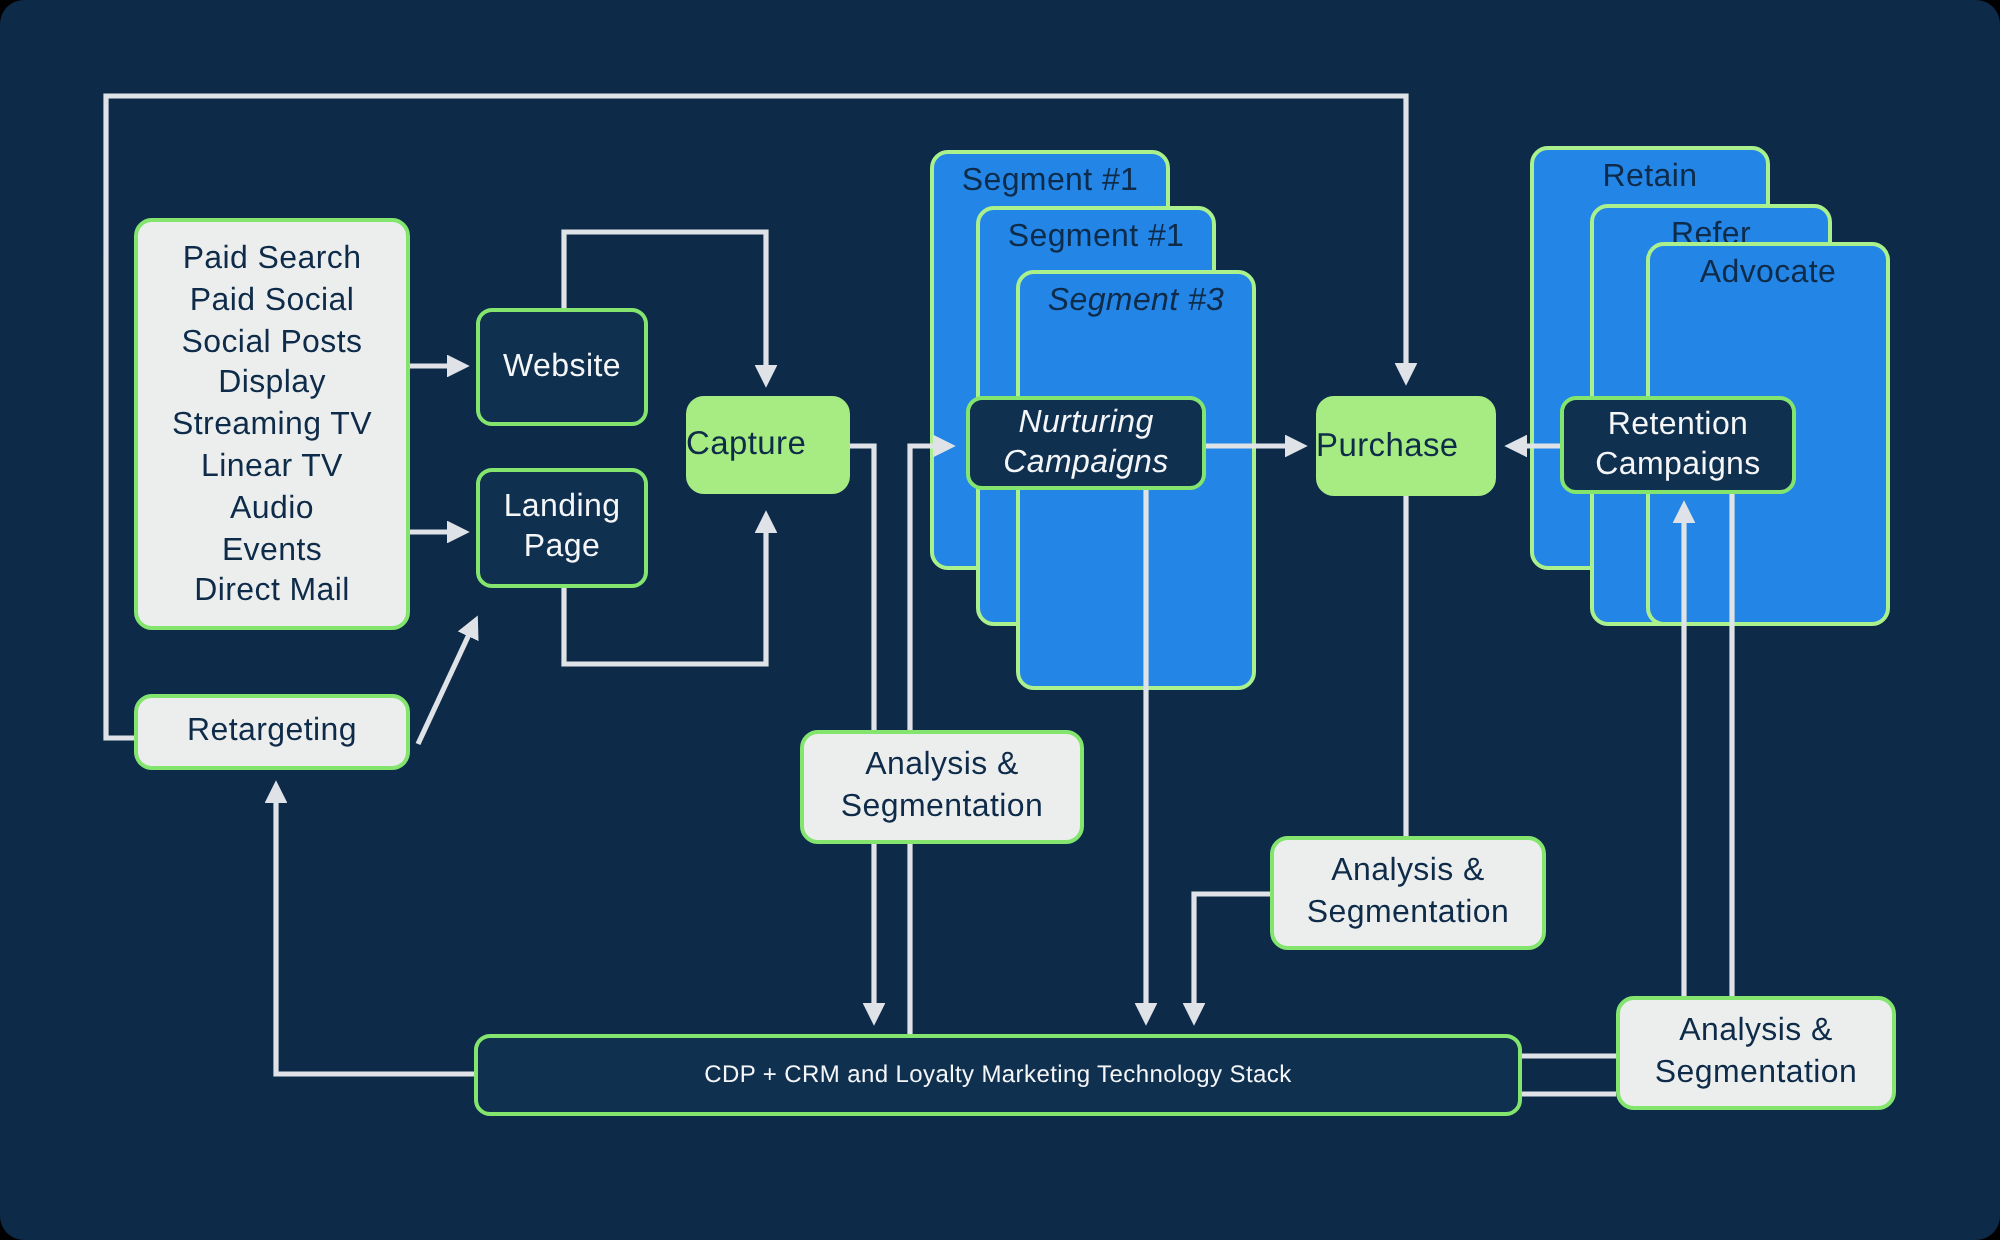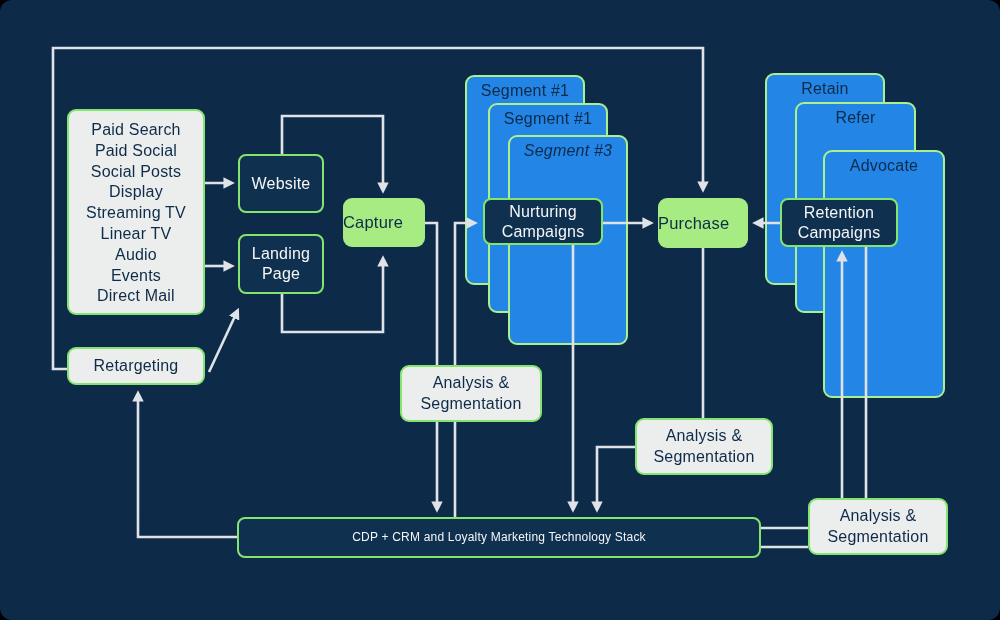--- a/index.html
+++ b/index.html
@@ -57,21 +57,21 @@
   <div class="abs card layer-cards" style="left:508px;top:135px;width:120px;height:210px;font-style:italic;">
     <span>Segment #3</span>
   </div>
 
   <div class="abs card layer-cards" style="left:765px;top:73px;width:120px;height:212px;">
     <span>Retain</span>
   </div>
   <div class="abs card layer-cards" style="left:795px;top:102px;width:121px;height:211px;">
     <span>Refer</span>
   </div>
-  <div class="abs card layer-cards" style="left:823px;top:150px;width:122px;height:248px;">
+  <div class="abs card layer-cards" style="left:823px;top:121px;width:122px;height:192px;">
     <span>Advocate</span>
   </div>
 
   <svg id="wires" width="1000" height="620" viewBox="0 0 1000 620">
     <defs>
       <marker id="ah" viewBox="0 0 10 10" refX="4" refY="5" markerWidth="4.4" markerHeight="4.4" orient="auto-start-reverse" markerUnits="strokeWidth">
         <path d="M0,0 L10,5 L0,10 z" fill="#dfe3e7"></path>
       </marker>
     </defs>
     <g fill="none" stroke="#dfe3e7" stroke-width="2.6">
@@ -117,21 +117,21 @@
   </div>
 
   <div class="abs navybox layer-boxes" style="left:238px;top:234px;width:86px;height:60px;padding:4px 12px;">
     <span>Landing Page</span>
   </div>
 
   <div class="abs greenbox layer-boxes" style="left:343px;top:198px;width:82px;height:49px;">
     <span>Capture</span>
   </div>
 
-  <div class="abs navybox layer-boxes" style="left:483px;top:198px;width:120px;height:47px;padding:2px 14px;">
+  <div class="abs navybox layer-boxes" style="left:483px;top:198px;width:120px;height:47px;padding:2px 14px;font-style:italic;">
     <span>Nurturing Campaigns</span>
   </div>
 
   <div class="abs greenbox layer-boxes" style="left:658px;top:198px;width:90px;height:50px;">
     <span>Purchase</span>
   </div>
 
   <div class="abs navybox layer-boxes" style="left:780px;top:198px;width:118px;height:49px;padding:2px 12px;">
     <span>Retention Campaigns</span>
   </div>

